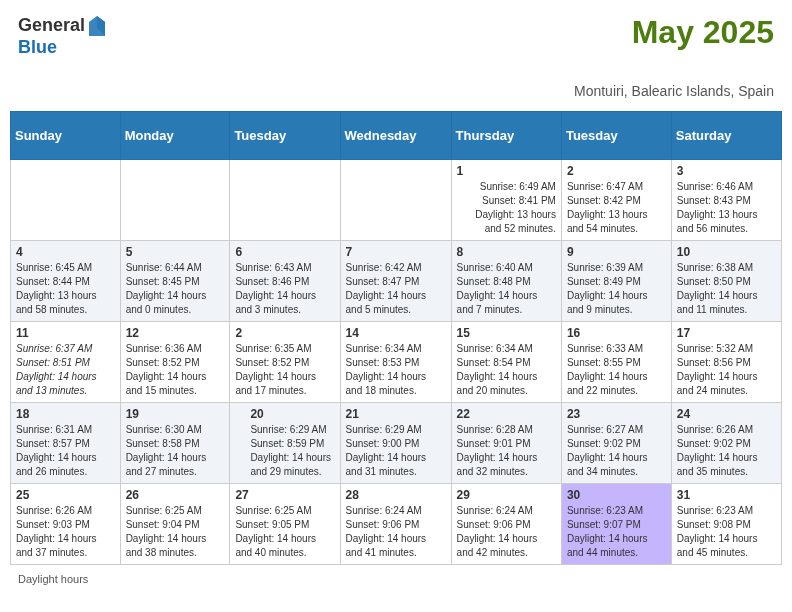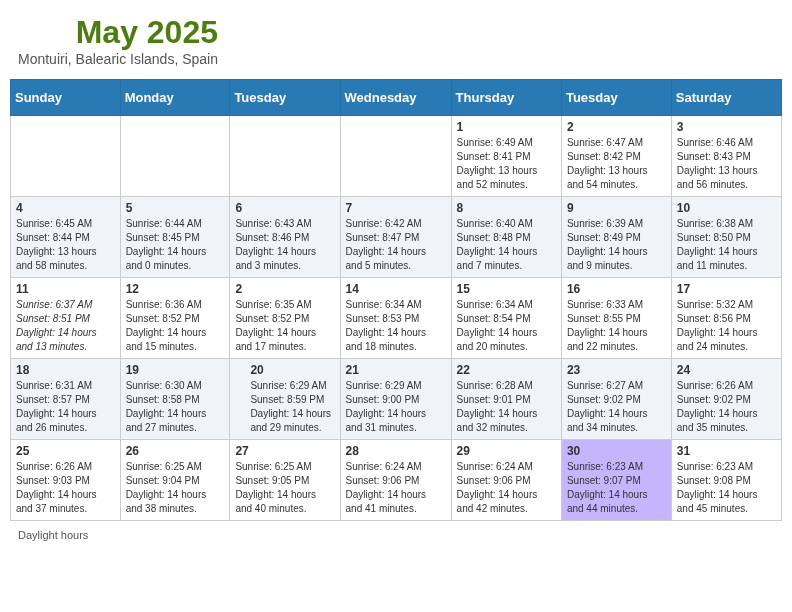--- a/index.html
+++ b/index.html
@@ -42,32 +42,33 @@
       text-align: right;
     }
     .month-title {
       font-size: 32px;
       font-weight: bold;
       color: #4d7c0f;
     }
     .subtitle {
       font-size: 14px;
       color: #555;
+      margin-top: 32px;
     }
     .calendar-table {
       width: 100%;
       border-collapse: collapse;
       border: 1px solid #ccc;
     }
     .calendar-table th {
       background-color: #2979b5;
       color: #fff;
       font-size: 13px;
       font-weight: bold;
-      padding: 10px 4px;
+      padding: 16px 4px;
       text-align: left;
       border: 1px solid #2570a8;
     }
     .calendar-table td {
       vertical-align: top;
       padding: 4px 5px;
       font-size: 10px;
       color: #333;
       border: 1px solid #ccc;
       width: 113px;
@@ -98,20 +99,32 @@
       margin-top: 6px;
       font-size: 11px;
       color: #555;
       padding: 2px 8px;
     }
   </style>
 </head>
 <body>
 
 <div class="header">
+  <div class="logo">
+    <div>
+      <div style="display:flex;align-items:center;">
+        <span class="logo-text-general">General</span>
+        <svg class="logo-icon" viewBox="0 0 20 24" fill="none">
+          <polygon points="2,22 18,22 18,8 10,2 2,8" fill="#1a6eb5" opacity="0.85"></polygon>
+          <polygon points="10,2 18,8 18,22 10,14" fill="#2979b5"></polygon>
+        </svg>
+      </div>
+      <span class="logo-text-blue">Blue</span>
+    </div>
+  </div>
   <div class="title-area">
     <div class="month-title">May 2025</div>
     <div class="subtitle">Montuiri, Balearic Islands, Spain</div>
   </div>
 </div>
 
 <table class="calendar-table">
   <thead>
     <tr>
     <th>Sunday</th>
@@ -124,21 +137,21 @@
       </tr>
   </thead>
   <tbody id="calendar-body">
   <tr>
         <td class="empty-cell" style="background: rgb(255, 255, 255);"></td>
         <td class="empty-cell" style="background: rgb(255, 255, 255);"></td>
         <td class="empty-cell" style="background: rgb(255, 255, 255);"></td>
         <td class="empty-cell" style="background: rgb(255, 255, 255);"></td>
         <td style="background: rgb(255, 255, 255);">
           <span class="day-number">1</span>
-          <div class="day-info" style="white-space: pre-line;">Sunrise: 6:49 AM
+          <div class="day-info" style="white-space: pre-line; text-align: right;">Sunrise: 6:49 AM
 Sunset: 8:41 PM
 Daylight: 13 hours
 and 52 minutes.</div>
         </td>
         <td style="background: rgb(255, 255, 255);">
           <span class="day-number">2</span>
           <div class="day-info" style="white-space: pre-line;">Sunrise: 6:47 AM
 Sunset: 8:42 PM
 Daylight: 13 hours
 and 54 minutes.</div>

